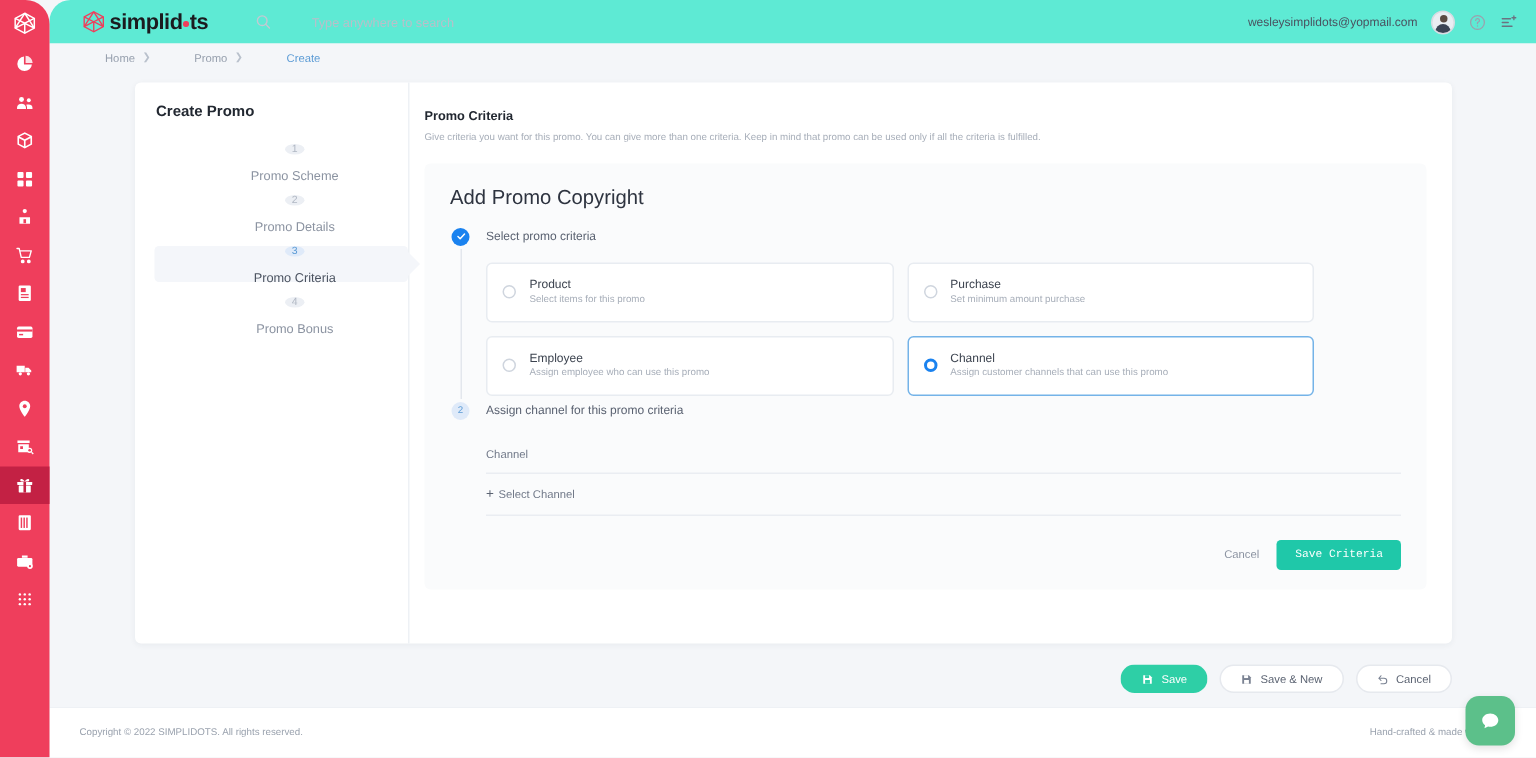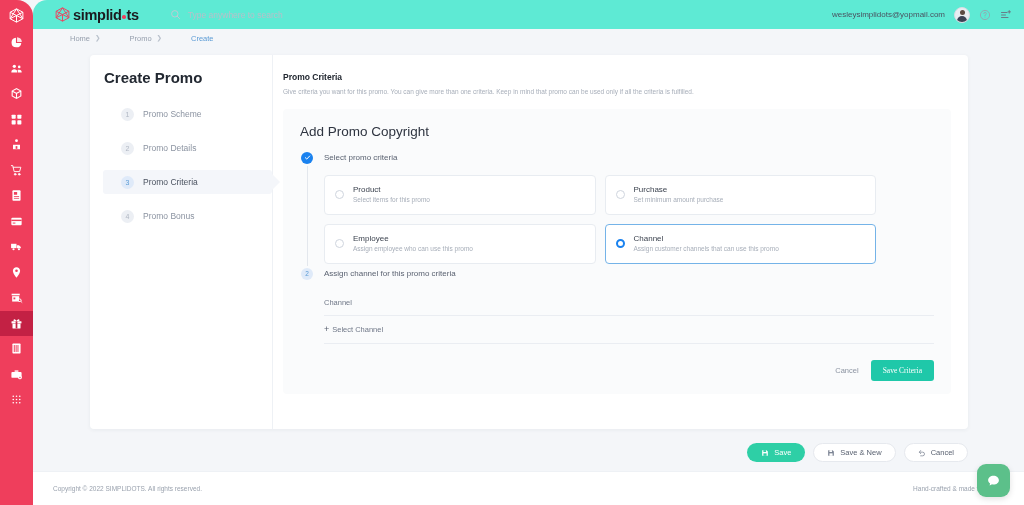--- a/index.html
+++ b/index.html
@@ -47,21 +47,21 @@
   .brand-dot {
     display: inline-block; width: 3.6px; height: 3.6px; border-radius: 50%;
     background: #ef3e5c; margin: 0 0.6px 0 0.6px; position: relative; top: -1px;
   }
   .search {
     display: flex; align-items: center; gap: 7px; margin-left: 31px; flex: 1;
   }
   .search-input {
     border: none; outline: none; background: transparent;
     font-family: "Liberation Sans", sans-serif;
-    font-size: 8.5px; color: #6b7280; width: 260px; padding: 0;
+    font-size: 8.5px; color: #6b7280; width: 260px; padding: 0; margin-left: 20px;
   }
   .search-input::placeholder { color: #b9bfc9; }
   .topbar-right { display: flex; align-items: center; gap: 9px; margin-right: 12px; }
   .user-email { font-size: 8px; color: #4a5260; }
   .avatar {
     width: 16px; height: 16px; border-radius: 50%;
     border: 1px solid #d8dce3; overflow: hidden; position: relative;
     background: #e9edf2;
   }
   .avatar .head { position: absolute; left: 4.5px; top: 2.5px; width: 5px; height: 5px; border-radius: 50%; background: #5b4a42; }
@@ -81,25 +81,26 @@
   
   .panel {
     position: absolute; left: 90px; top: 55px; width: 878px; height: 374px;
     background: #ffffff; border-radius: 4px;
     box-shadow: 0 1px 4px rgba(40,50,70,0.06);
   }
   .panel-inner { display: flex; height: 100%; }
 
   
   .steps-col { width: 183px; padding: 14px 0 0 13px; border-right: 1px solid #eef1f5; }
-  .panel-title { font-size: 15px; font-weight: bold; color: #222831; margin: 0 0 16px 1px; }
+  .panel-title { font-size: 10px; font-weight: bold; color: #222831; margin: 0 0 16px 1px; }
   .step {
     position: relative; display: flex; align-items: center; gap: 9px;
     height: 24px; padding-left: 18px; margin-bottom: 10px;
     border-radius: 3px;
+    flex-direction: column;
   }
   .step.active { background: #f4f6fa; }
   .step.active::after {
     content: ""; position: absolute; right: -8px; top: 4px;
     width: 0; height: 0;
     border-top: 8px solid transparent; border-bottom: 8px solid transparent;
     border-left: 8px solid #f4f6fa;
   }
   .step-num {
     width: 13px; height: 13px; border-radius: 50%;
@@ -164,21 +165,21 @@
   }
   .plus { font-size: 9px; color: #5a6271; line-height: 1; }
 
   .card-actions {
     display: flex; align-items: center; justify-content: flex-end;
     gap: 12px; margin-top: 16px;
   }
   .link-btn { font-size: 7.5px; color: #8b93a1; cursor: pointer; background: none; border: none; font-family: inherit; }
   .teal-btn {
     background: #1fc8a9; color: #fff; border: none; border-radius: 3px;
-    font-size: 7.5px; padding: 6px 12px; cursor: pointer; font-family: Liberation Serif, serif;
+    font-size: 7.5px; padding: 6px 12px; cursor: pointer; font-family: Liberation Mono, monospace;
   }
 
   
   .footer-actions {
     position: absolute; right: 56px; top: 443px;
     display: flex; align-items: center; gap: 8px;
   }
   .pill {
     display: flex; align-items: center; gap: 5px;
     border-radius: 11px; height: 19px; padding: 0 13px;

